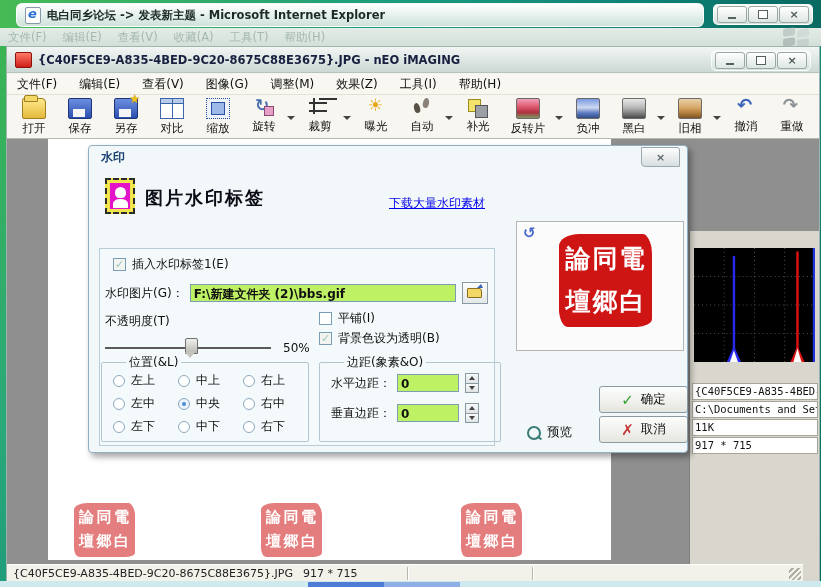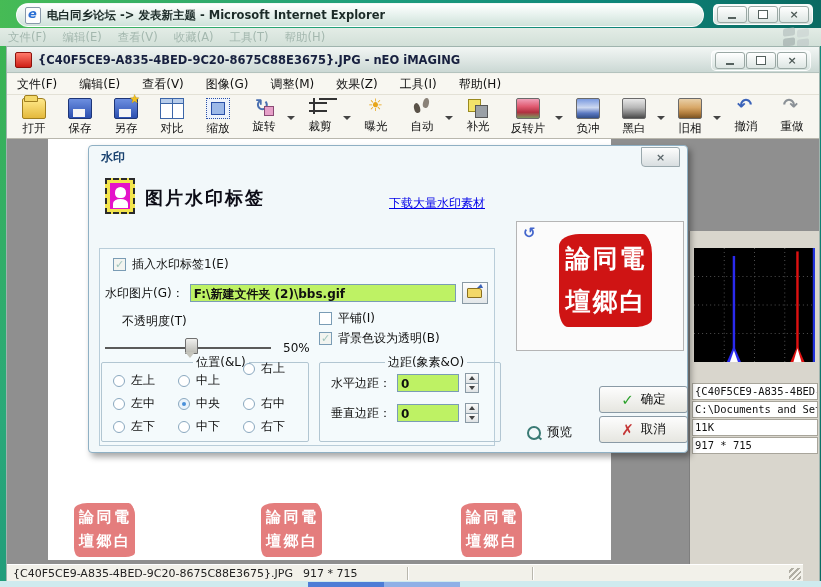--- a/index.html
+++ b/index.html
@@ -4,21 +4,21 @@
 <style>
   html,body{margin:0;padding:0;}
   body{font-family:"DejaVu Sans","Liberation Sans",sans-serif;font-size:12px;color:#111;}
   #screen{position:relative;width:821px;height:587px;overflow:hidden;
     background:linear-gradient(135deg,#3db54e 0%,#2aa979 30%,#128a7c 60%,#0a6a62 100%);}
   .abs{position:absolute;}
 
   
   .ie-titlebar{left:0;top:0;width:821px;height:28px;
     background:linear-gradient(90deg,#46bb55 0%,#1f9e7d 45%,#0e8579 75%,#0a6a62 100%);}
-  .ie-title-pill{left:16px;top:3px;width:688px;height:24px;border-radius:12px;
+  .ie-title-pill{left:16px;top:3px;width:688px;height:24px;border-radius:6px;
     background:linear-gradient(180deg,#ffffff 0%,#e9f3ef 45%,#cfe2da 100%);
     border:1px solid rgba(255,255,255,.75);display:flex;align-items:center;gap:6px;padding:0 8px;box-sizing:border-box;}
   .ie-doc-icon{width:14px;height:15px;background:#fdfdfd;border:1px solid #8899aa;border-radius:2px;position:relative;flex:0 0 auto;}
   .ie-doc-icon::after{content:"e";position:absolute;left:2px;top:-2px;color:#2a6fd4;font-weight:bold;font-size:13px;font-style:italic;}
   .ie-title-text{font-weight:bold;font-size:11.5px;color:#1c2b28;white-space:nowrap;overflow:hidden;}
   .winbtn-pill{top:4px;width:100px;height:21px;border-radius:5px;
     background:linear-gradient(180deg,#fbfdfd,#d6e2de);border:1px solid rgba(255,255,255,.8);
     display:flex;align-items:center;justify-content:space-between;padding:0 3px;box-sizing:border-box;}
   .winbtn{width:28px;height:15px;border:1px solid #9aa8a4;border-radius:3px;
     background:linear-gradient(180deg,#ffffff,#dde6e3);display:flex;align-items:center;justify-content:center;}
@@ -152,21 +152,21 @@
     display:flex;align-items:center;justify-content:center;}
   .browse-glyph{width:13px;height:8px;background:#f3d868;border:1px solid #8a6f1f;border-radius:1px 3px 1px 1px;position:relative;}
   .browse-glyph::after{content:"";position:absolute;right:-2px;top:-5px;border-left:4px solid transparent;border-bottom:4px solid #3a62b8;border-right:2px solid transparent;}
 
   .slider-track{left:16px;top:201px;width:166px;height:2px;background:#5a5a5a;}
   .slider-thumb{left:96px;top:192px;width:11px;height:14px;background:linear-gradient(180deg,#f0f0ee,#b9b9b2);
     border:1px solid #707070;border-radius:2px 2px 0 0;}
   .slider-thumb::after{content:"";position:absolute;left:-1px;top:13px;border-left:5px solid transparent;border-right:5px solid transparent;border-top:6px solid #c4c4bc;}
 
   fieldset.grp{position:absolute;margin:0;padding:0;border:1px solid #b2c6d2;border-radius:2px;background:transparent;}
-  fieldset.grp legend{font-size:12px;color:#101010;margin-left:16px;padding:0 3px;text-align:center;}
+  fieldset.grp legend{font-size:12px;color:#101010;margin-left:24px;padding:0 3px;}
   .radio{width:12px;height:12px;border-radius:50%;background:#fff;border:1px solid #8aa8bf;box-sizing:border-box;position:relative;flex:0 0 auto;}
   .radio.sel{background:#eaf3fb;}
   .radio.sel::after{content:"";position:absolute;left:3px;top:3px;width:4px;height:4px;border-radius:50%;background:#4a90d9;}
 
   .spin{width:14px;height:20px;display:flex;flex-direction:column;border:1px solid #8a9aa5;box-sizing:border-box;}
   .spin div{flex:1;background:linear-gradient(180deg,#fbfbfb,#dfe3e5);display:flex;align-items:center;justify-content:center;}
   .spin div:first-child{border-bottom:1px solid #8a9aa5;}
   .tri-up{width:0;height:0;border-left:3px solid transparent;border-right:3px solid transparent;border-bottom:4px solid #444;}
   .tri-dn{width:0;height:0;border-left:3px solid transparent;border-right:3px solid transparent;border-top:4px solid #444;}
 
@@ -418,21 +418,21 @@
     </div>
 
     <div class="row" style="left:16px;top:136px;">
       <span>水印图片(G)：</span>
       <span class="txtbox" style="width:266px;">F:\新建文件夹 (2)\bbs.gif</span>
       <span class="browse-btn">
           <span class="browse-glyph"></span>
         </span>
     </div>
 
-    <span class="row" style="left:16px;top:167px;margin-left:17px;">不透明度(T)</span>
+    <span class="row" style="left:16px;top:167px;">不透明度(T)</span>
     <div class="row" style="left:230px;top:164px;">
       <span class="cbx"></span>
       <span>平铺(I)</span>
     </div>
     <div class="row" style="left:230px;top:184px;">
       <span class="cbx checked-dim">
           <span>✓</span>
         </span>
       <span>背景色设为透明(B)</span>
     </div>
@@ -445,21 +445,21 @@
       <legend>位置(&amp;L)</legend>
     </fieldset>
     <div class="row" style="left:24px;top:226px;">
         <span class="radio"></span>
         <span>左上</span>
       </div>
     <div class="row" style="left:89px;top:226px;">
         <span class="radio"></span>
         <span>中上</span>
       </div>
-    <div class="row" style="left:154px;top:214px;">
+    <div class="row" style="left:154px;top:226px;">
         <span class="radio"></span>
         <span>右上</span>
       </div>
     <div class="row" style="left:24px;top:249px;">
         <span class="radio"></span>
         <span>左中</span>
       </div>
     <div class="row" style="left:89px;top:249px;">
         <span class="radio sel"></span>
         <span>中央</span>

